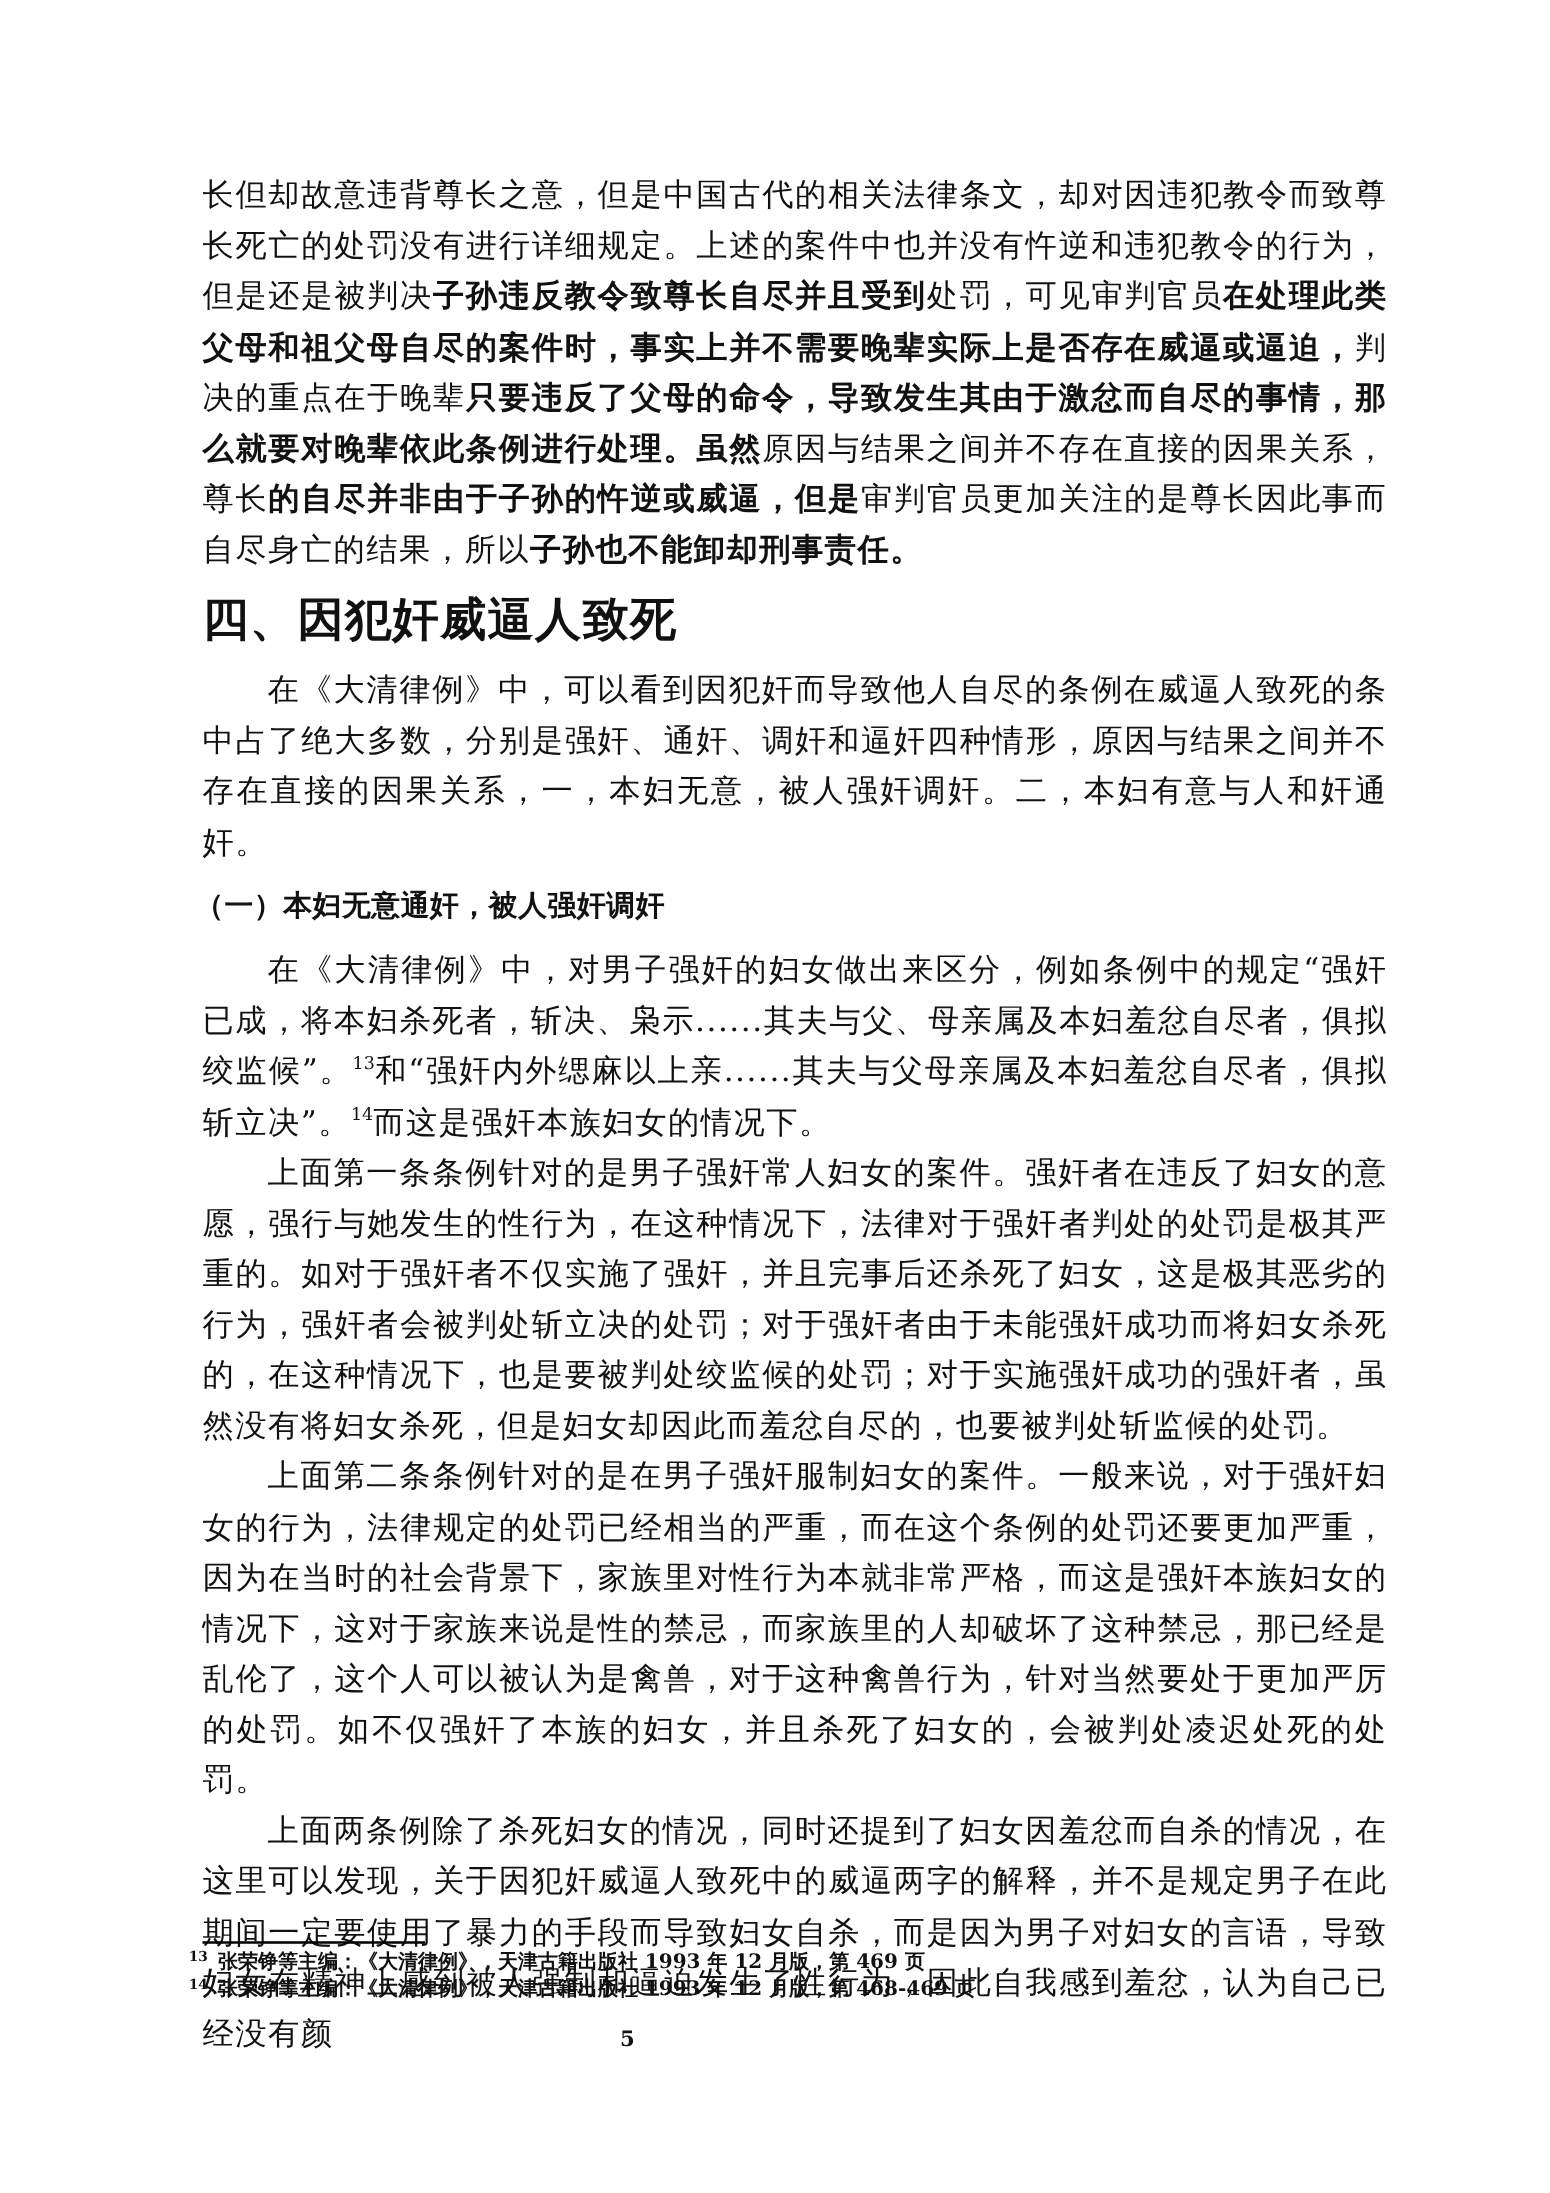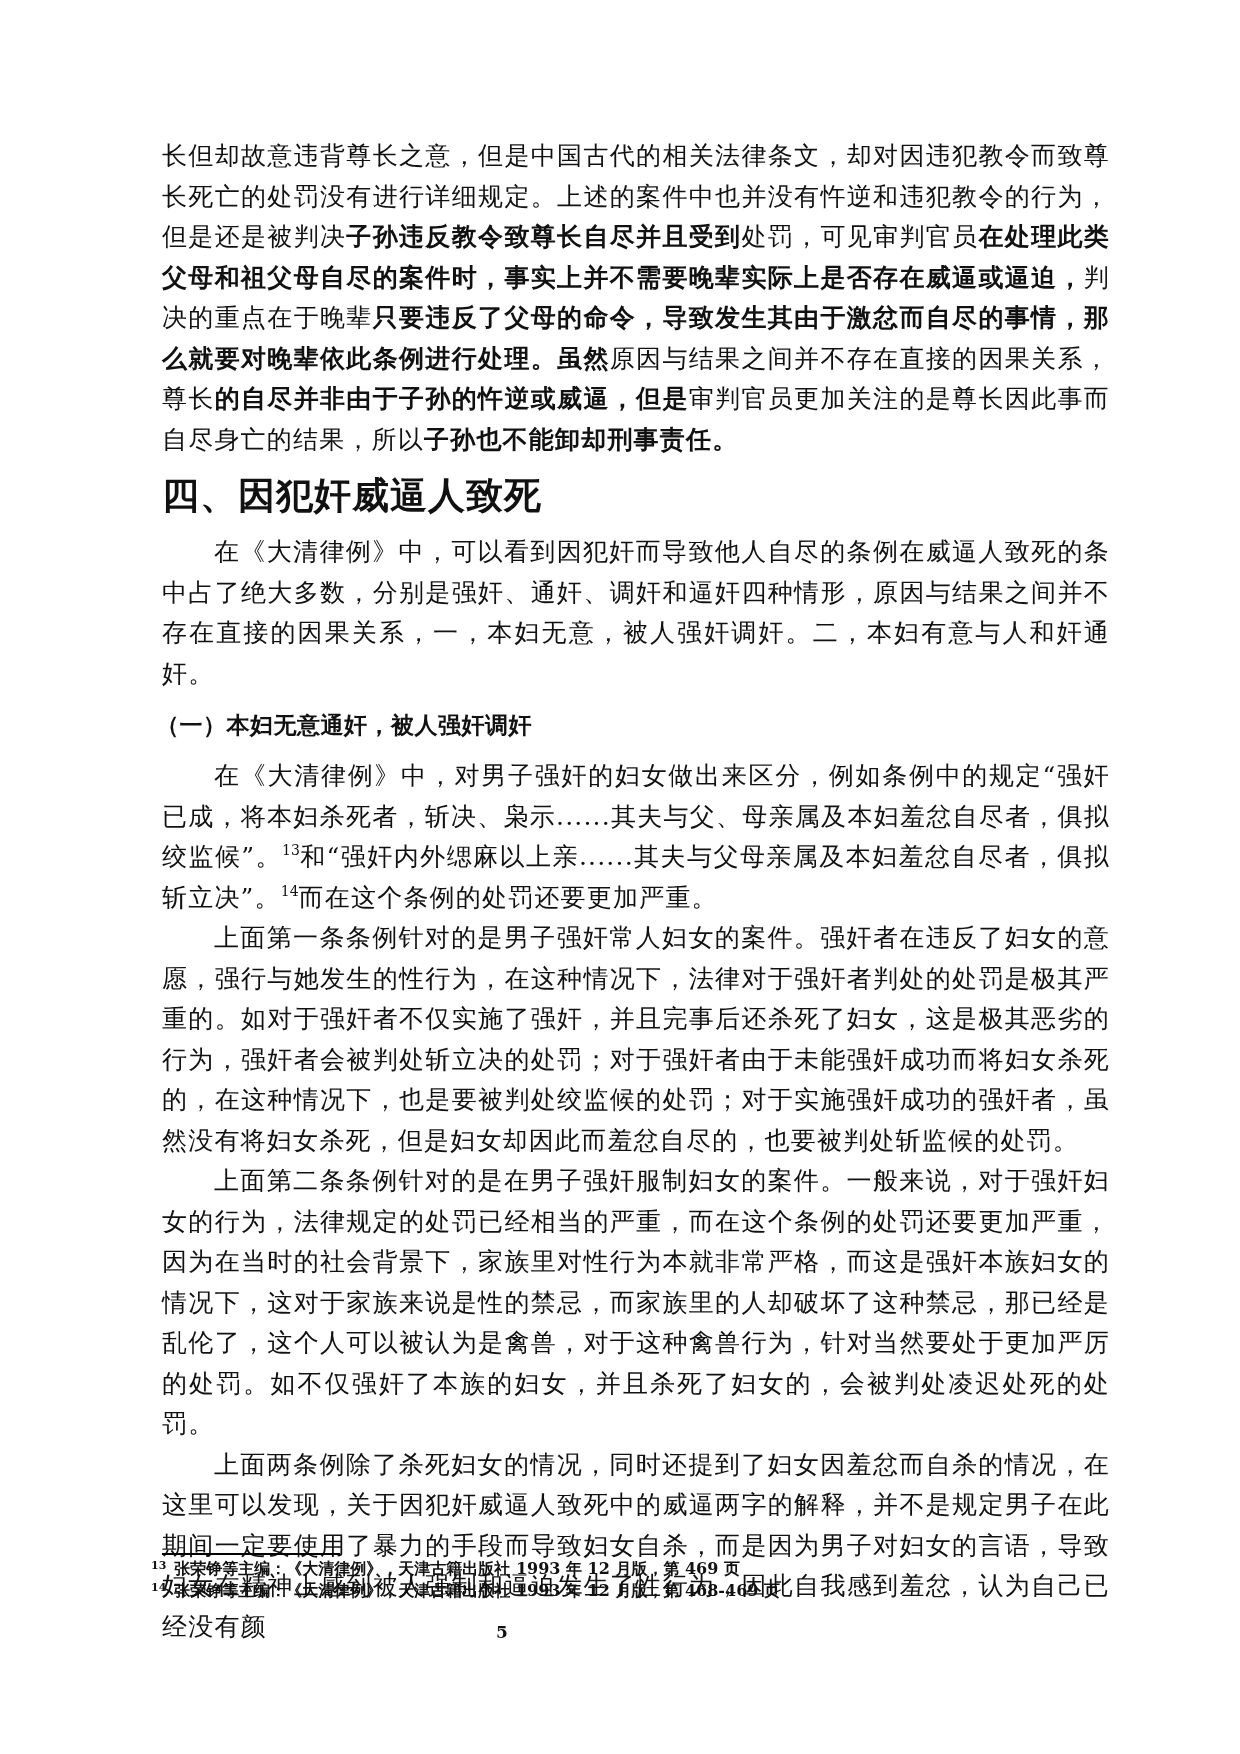--- a/index.html
+++ b/index.html
@@ -43,21 +43,21 @@
       <span>长但却故意违背尊长之意，但是中国古代的相关法律条文，却对因违犯教令而致尊长死亡的处罚没有进行详细规定。上述的案件中也并没有忤逆和违犯教令的行为，但是还是被判决</span><span class="b">子孙违反教令致尊长自尽并且受到</span><span>处罚，可见审判官员</span><span class="b">在处理此类父母和祖父母自尽的案件时，事实上并不需要晚辈实际上是否存在威逼或逼迫，</span><span>判决的重点在于晚辈</span><span class="b">只要违反了父母的命令，导致发生其由于激忿而自尽的事情，那么就要对晚辈依此条例进行处理。虽然</span><span>原因与结果之间并不存在直接的因果关系，尊长</span><span class="b">的自尽并非由于子孙的忤逆或威逼，但是</span><span>审判官员更加关注的是尊长因此事而自尽身亡的结果，所以</span><span class="b">子孙也不能卸却刑事责任。</span>
     </p>
 
     <h2 class="h1">四、因犯奸威逼人致死</h2>
 
     <p class="p indent">在《大清律例》中，可以看到因犯奸而导致他人自尽的条例在威逼人致死的条中占了绝大多数，分别是强奸、通奸、调奸和逼奸四种情形，原因与结果之间并不存在直接的因果关系，一，本妇无意，被人强奸调奸。二，本妇有意与人和奸通奸。</p>
 
     <h3 class="h2">（一）本妇无意通奸，被人强奸调奸</h3>
 
     <p class="p indent">
-      <span>在《大清律例》中，对男子强奸的妇女做出来区分，例如条例中的规定“强奸已成，将本妇杀死者，斩决、枭示......其夫与父、母亲属及本妇羞忿自尽者，俱拟绞监候”。</span><sup>13</sup><span>和“强奸内外缌麻以上亲......其夫与父母亲属及本妇羞忿自尽者，俱拟斩立决”。</span><sup>14</sup><span>而在这个条例的处罚还要更加严重。</span>
+      <span>在《大清律例》中，对男子强奸的妇女做出来区分，例如条例中的规定“强奸已成，将本妇杀死者，斩决、枭示......其夫与父、母亲属及本妇羞忿自尽者，俱拟绞监候”。</span><sup>13</sup><span>和“强奸内外缌麻以上亲......其夫与父母亲属及本妇羞忿自尽者，俱拟斩立决”。</span><sup>14</sup><span>而这是强奸本族妇女的情况下。</span>
     </p>
 
     <p class="p indent">上面第一条条例针对的是男子强奸常人妇女的案件。强奸者在违反了妇女的意愿，强行与她发生的性行为，在这种情况下，法律对于强奸者判处的处罚是极其严重的。如对于强奸者不仅实施了强奸，并且完事后还杀死了妇女，这是极其恶劣的行为，强奸者会被判处斩立决的处罚；对于强奸者由于未能强奸成功而将妇女杀死的，在这种情况下，也是要被判处绞监候的处罚；对于实施强奸成功的强奸者，虽然没有将妇女杀死，但是妇女却因此而羞忿自尽的，也要被判处斩监候的处罚。</p>
 
     <p class="p indent">上面第二条条例针对的是在男子强奸服制妇女的案件。一般来说，对于强奸妇女的行为，法律规定的处罚已经相当的严重，而在这个条例的处罚还要更加严重，因为在当时的社会背景下，家族里对性行为本就非常严格，而这是强奸本族妇女的情况下，这对于家族来说是性的禁忌，而家族里的人却破坏了这种禁忌，那已经是乱伦了，这个人可以被认为是禽兽，对于这种禽兽行为，针对当然要处于更加严厉的处罚。如不仅强奸了本族的妇女，并且杀死了妇女的，会被判处凌迟处死的处罚。</p>
 
     <p class="p indent">上面两条例除了杀死妇女的情况，同时还提到了妇女因羞忿而自杀的情况，在这里可以发现，关于因犯奸威逼人致死中的威逼两字的解释，并不是规定男子在此期间一定要使用了暴力的手段而导致妇女自杀，而是因为男子对妇女的言语，导致妇女在精神上感到被人强制和逼迫发生了性行为，因此自我感到羞忿，认为自己已经没有颜</p>
   </div>
 
   <div class="fn-rule"></div>

